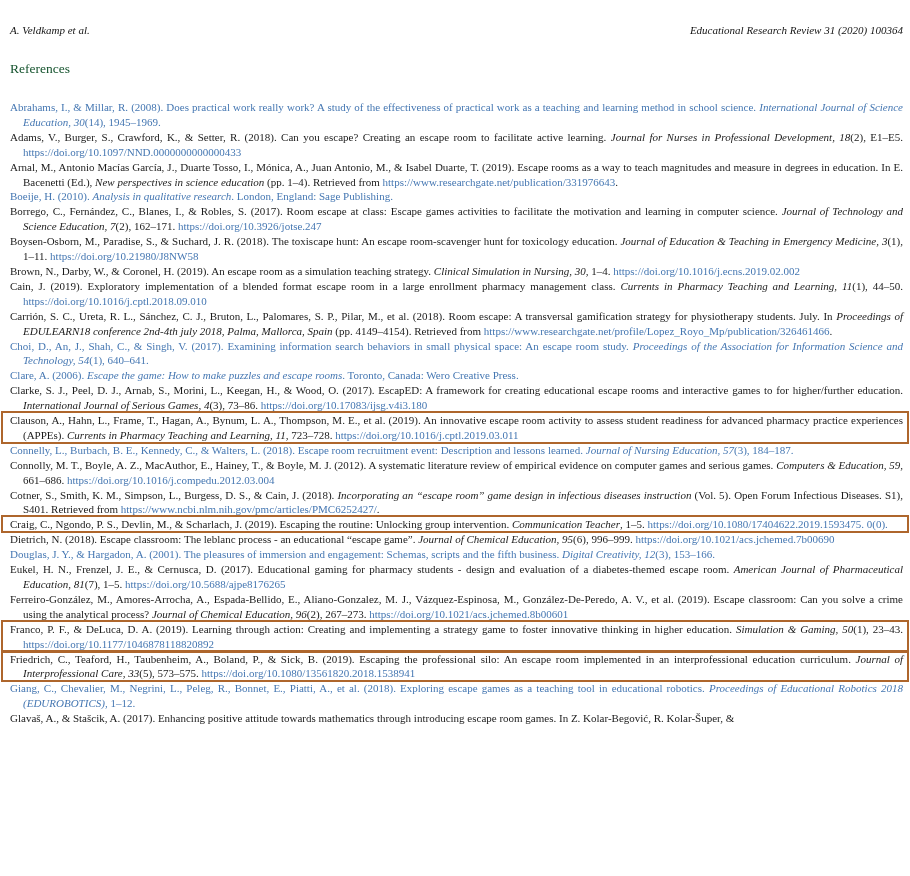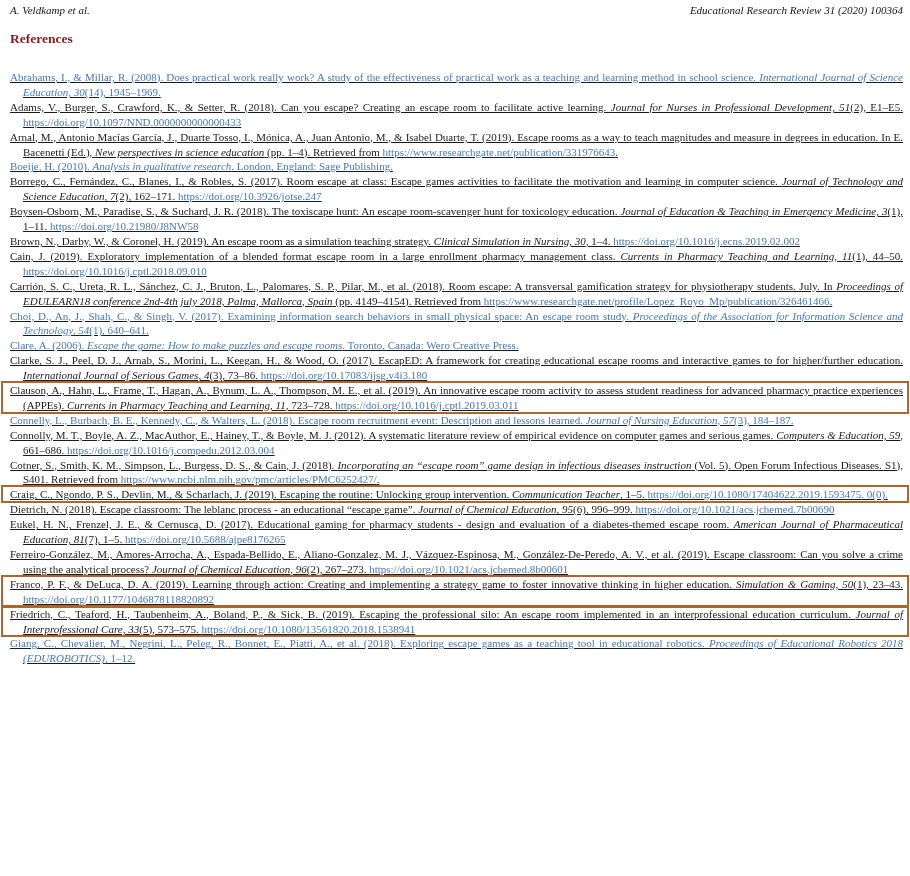--- a/index.html
+++ b/index.html
@@ -2,37 +2,36 @@
 <html><head>
 <meta charset="utf-8">
 <style>
   html, body { margin:0; padding:0; background:#ffffff; }
   body {
     width:910px; height:876px; overflow:hidden;
     font-family:"Liberation Serif", "DejaVu Serif", serif;
     color:#1b1b1b;
     -webkit-font-smoothing:antialiased;
   }
-  .page { box-sizing:border-box; width:910px; padding:4px 7px 0 10px; }
+  .page { box-sizing:border-box; width:910px; padding:24px 7px 0 10px; }
   .running-header {
     display:flex; justify-content:space-between; align-items:baseline;
     font-style:italic; font-size:11px; color:#141414;
   }
   .section-title {
-    font-size:13.5px; font-weight:bold; color:#7f1d1d;
-    margin:15px 0 23px 0;
+    font-size:13.5px; font-weight:normal; color:#14532d;
+    margin:25px 0 23px 0;
   }
   .ref-list {
     font-size:11px; line-height:14.9px; text-align:justify;
     color:#1b1b1b;
   }
   .ref {
     margin:0; padding-left:13px; text-indent:-13px;
     position:relative;
-    text-decoration:underline;
   }
   .it { font-style:italic; }
   .blue { color:#4577b2; }
   a.lnk { color:#4577b2; text-decoration:none; cursor:pointer; }
   
   .hl::before {
     content:""; position:absolute; pointer-events:none;
     left:-9px; right:-6px; top:-2px; bottom:-1px;
     border:2.5px solid #ae662c;
   }
@@ -44,36 +43,38 @@
 <body>
 
 <div class="page">
   <div class="running-header">
     <span>A. Veldkamp et al.</span>
     <span>Educational Research Review 31 (2020) 100364</span>
   </div>
   <div class="section-title">References</div>
   <div class="ref-list">
       <p class="ref"><span class="blue">Abrahams, I., &amp; Millar, R. (2008). Does practical work really work? A study of the effectiveness of practical work as a teaching and learning method in school science. </span><span class="it blue">International Journal of Science Education, 30</span><span class="blue">(14), 1945–1969.</span></p>
-      <p class="ref"><span>Adams, V., Burger, S., Crawford, K., &amp; Setter, R. (2018). Can you escape? Creating an escape room to facilitate active learning. </span><span class="it">Journal for Nurses in Professional Development, 51</span><span>(2), E1–E5. </span><a class="lnk">https://doi.org/10.1097/NND.0000000000000433</a></p>
+      <p class="ref"><span>Adams, V., Burger, S., Crawford, K., &amp; Setter, R. (2018). Can you escape? Creating an escape room to facilitate active learning. </span><span class="it">Journal for Nurses in Professional Development, 18</span><span>(2), E1–E5. </span><a class="lnk">https://doi.org/10.1097/NND.0000000000000433</a></p>
       <p class="ref"><span>Arnal, M., Antonio Macías García, J., Duarte Tosso, I., Mónica, A., Juan Antonio, M., &amp; Isabel Duarte, T. (2019). Escape rooms as a way to teach magnitudes and measure in degrees in education. In E. Bacenetti (Ed.), </span><span class="it">New perspectives in science education</span><span> (pp. 1–4). Retrieved from </span><a class="lnk">https://www.researchgate.net/publication/331976643</a><span>.</span></p>
       <p class="ref"><span class="blue">Boeije, H. (2010). </span><span class="it blue">Analysis in qualitative research</span><span class="blue">. London, England: Sage Publishing.</span></p>
       <p class="ref"><span>Borrego, C., Fernández, C., Blanes, I., &amp; Robles, S. (2017). Room escape at class: Escape games activities to facilitate the motivation and learning in computer science. </span><span class="it">Journal of Technology and Science Education, 7</span><span>(2), 162–171. </span><a class="lnk">https://doi.org/10.3926/jotse.247</a></p>
       <p class="ref"><span>Boysen-Osborn, M., Paradise, S., &amp; Suchard, J. R. (2018). The toxiscape hunt: An escape room-scavenger hunt for toxicology education. </span><span class="it">Journal of Education &amp; Teaching in Emergency Medicine, 3</span><span>(1), 1–11. </span><a class="lnk">https://doi.org/10.21980/J8NW58</a></p>
       <p class="ref"><span>Brown, N., Darby, W., &amp; Coronel, H. (2019). An escape room as a simulation teaching strategy. </span><span class="it">Clinical Simulation in Nursing, 30</span><span>, 1–4. </span><a class="lnk">https://doi.org/10.1016/j.ecns.2019.02.002</a></p>
       <p class="ref"><span>Cain, J. (2019). Exploratory implementation of a blended format escape room in a large enrollment pharmacy management class. </span><span class="it">Currents in Pharmacy Teaching and Learning, 11</span><span>(1), 44–50. </span><a class="lnk">https://doi.org/10.1016/j.cptl.2018.09.010</a></p>
       <p class="ref"><span>Carrión, S. C., Ureta, R. L., Sánchez, C. J., Bruton, L., Palomares, S. P., Pilar, M., et al. (2018). Room escape: A transversal gamification strategy for physiotherapy students. July. In </span><span class="it">Proceedings of EDULEARN18 conference 2nd-4th july 2018, Palma, Mallorca, Spain</span><span> (pp. 4149–4154). Retrieved from </span><a class="lnk">https://www.researchgate.net/profile/Lopez_Royo_Mp/publication/326461466</a><span>.</span></p>
       <p class="ref"><span class="blue">Choi, D., An, J., Shah, C., &amp; Singh, V. (2017). Examining information search behaviors in small physical space: An escape room study. </span><span class="it blue">Proceedings of the Association for Information Science and Technology, 54</span><span class="blue">(1), 640–641.</span></p>
       <p class="ref"><span class="blue">Clare, A. (2006). </span><span class="it blue">Escape the game: How to make puzzles and escape rooms</span><span class="blue">. Toronto, Canada: Wero Creative Press.</span></p>
       <p class="ref"><span>Clarke, S. J., Peel, D. J., Arnab, S., Morini, L., Keegan, H., &amp; Wood, O. (2017). EscapED: A framework for creating educational escape rooms and interactive games to for higher/further education. </span><span class="it">International Journal of Serious Games, 4</span><span>(3), 73–86. </span><a class="lnk">https://doi.org/10.17083/ijsg.v4i3.180</a></p>
       <p class="ref hl"><span>Clauson, A., Hahn, L., Frame, T., Hagan, A., Bynum, L. A., Thompson, M. E., et al. (2019). An innovative escape room activity to assess student readiness for advanced pharmacy practice experiences (APPEs). </span><span class="it">Currents in Pharmacy Teaching and Learning, 11</span><span>, 723–728. </span><a class="lnk">https://doi.org/10.1016/j.cptl.2019.03.011</a></p>
       <p class="ref"><span class="blue">Connelly, L., Burbach, B. E., Kennedy, C., &amp; Walters, L. (2018). Escape room recruitment event: Description and lessons learned. </span><span class="it blue">Journal of Nursing Education, 57</span><span class="blue">(3), 184–187.</span></p>
       <p class="ref"><span>Connolly, M. T., Boyle, A. Z., MacAuthor, E., Hainey, T., &amp; Boyle, M. J. (2012). A systematic literature review of empirical evidence on computer games and serious games. </span><span class="it">Computers &amp; Education, 59</span><span>, 661–686. </span><a class="lnk">https://doi.org/10.1016/j.compedu.2012.03.004</a></p>
       <p class="ref"><span>Cotner, S., Smith, K. M., Simpson, L., Burgess, D. S., &amp; Cain, J. (2018). </span><span class="it">Incorporating an “escape room” game design in infectious diseases instruction</span><span> (Vol. 5). Open Forum Infectious Diseases. S1), S401. Retrieved from </span><a class="lnk">https://www.ncbi.nlm.nih.gov/pmc/articles/PMC6252427/</a><span>.</span></p>
       <p class="ref hl"><span>Craig, C., Ngondo, P. S., Devlin, M., &amp; Scharlach, J. (2019). Escaping the routine: Unlocking group intervention. </span><span class="it">Communication Teacher</span><span>, 1–5. </span><a class="lnk">https://doi.org/10.1080/17404622.2019.1593475</a><span class="blue">. 0(0).</span></p>
       <p class="ref"><span>Dietrich, N. (2018). Escape classroom: The leblanc process - an educational “escape game”. </span><span class="it">Journal of Chemical Education, 95</span><span>(6), 996–999. </span><a class="lnk">https://doi.org/10.1021/acs.jchemed.7b00690</a></p>
+      <p class="ref"><span class="blue">Douglas, J. Y., &amp; Hargadon, A. (2001). The pleasures of immersion and engagement: Schemas, scripts and the fifth business. </span><span class="it blue">Digital Creativity, 12</span><span class="blue">(3), 153–166.</span></p>
       <p class="ref"><span>Eukel, H. N., Frenzel, J. E., &amp; Cernusca, D. (2017). Educational gaming for pharmacy students - design and evaluation of a diabetes-themed escape room. </span><span class="it">American Journal of Pharmaceutical Education, 81</span><span>(7), 1–5. </span><a class="lnk">https://doi.org/10.5688/ajpe8176265</a></p>
       <p class="ref"><span>Ferreiro-González, M., Amores-Arrocha, A., Espada-Bellido, E., Aliano-Gonzalez, M. J., Vázquez-Espinosa, M., González-De-Peredo, A. V., et al. (2019). Escape classroom: Can you solve a crime using the analytical process? </span><span class="it">Journal of Chemical Education, 96</span><span>(2), 267–273. </span><a class="lnk">https://doi.org/10.1021/acs.jchemed.8b00601</a></p>
       <p class="ref hl"><span>Franco, P. F., &amp; DeLuca, D. A. (2019). Learning through action: Creating and implementing a strategy game to foster innovative thinking in higher education. </span><span class="it">Simulation &amp; Gaming, 50</span><span>(1), 23–43. </span><a class="lnk">https://doi.org/10.1177/1046878118820892</a></p>
       <p class="ref hl"><span>Friedrich, C., Teaford, H., Taubenheim, A., Boland, P., &amp; Sick, B. (2019). Escaping the professional silo: An escape room implemented in an interprofessional education curriculum. </span><span class="it">Journal of Interprofessional Care, 33</span><span>(5), 573–575. </span><a class="lnk">https://doi.org/10.1080/13561820.2018.1538941</a></p>
       <p class="ref"><span class="blue">Giang, C., Chevalier, M., Negrini, L., Peleg, R., Bonnet, E., Piatti, A., et al. (2018). Exploring escape games as a teaching tool in educational robotics. </span><span class="it blue">Proceedings of Educational Robotics 2018 (EDUROBOTICS)</span><span class="blue">, 1–12.</span></p>
+      <p class="ref"><span>Glavaš, A., &amp; Stašcik, A. (2017). Enhancing positive attitude towards mathematics through introducing escape room games. In Z. Kolar-Begović, R. Kolar-Šuper, &amp;</span></p>
     </div>
 </div>
 
 </body></html>

